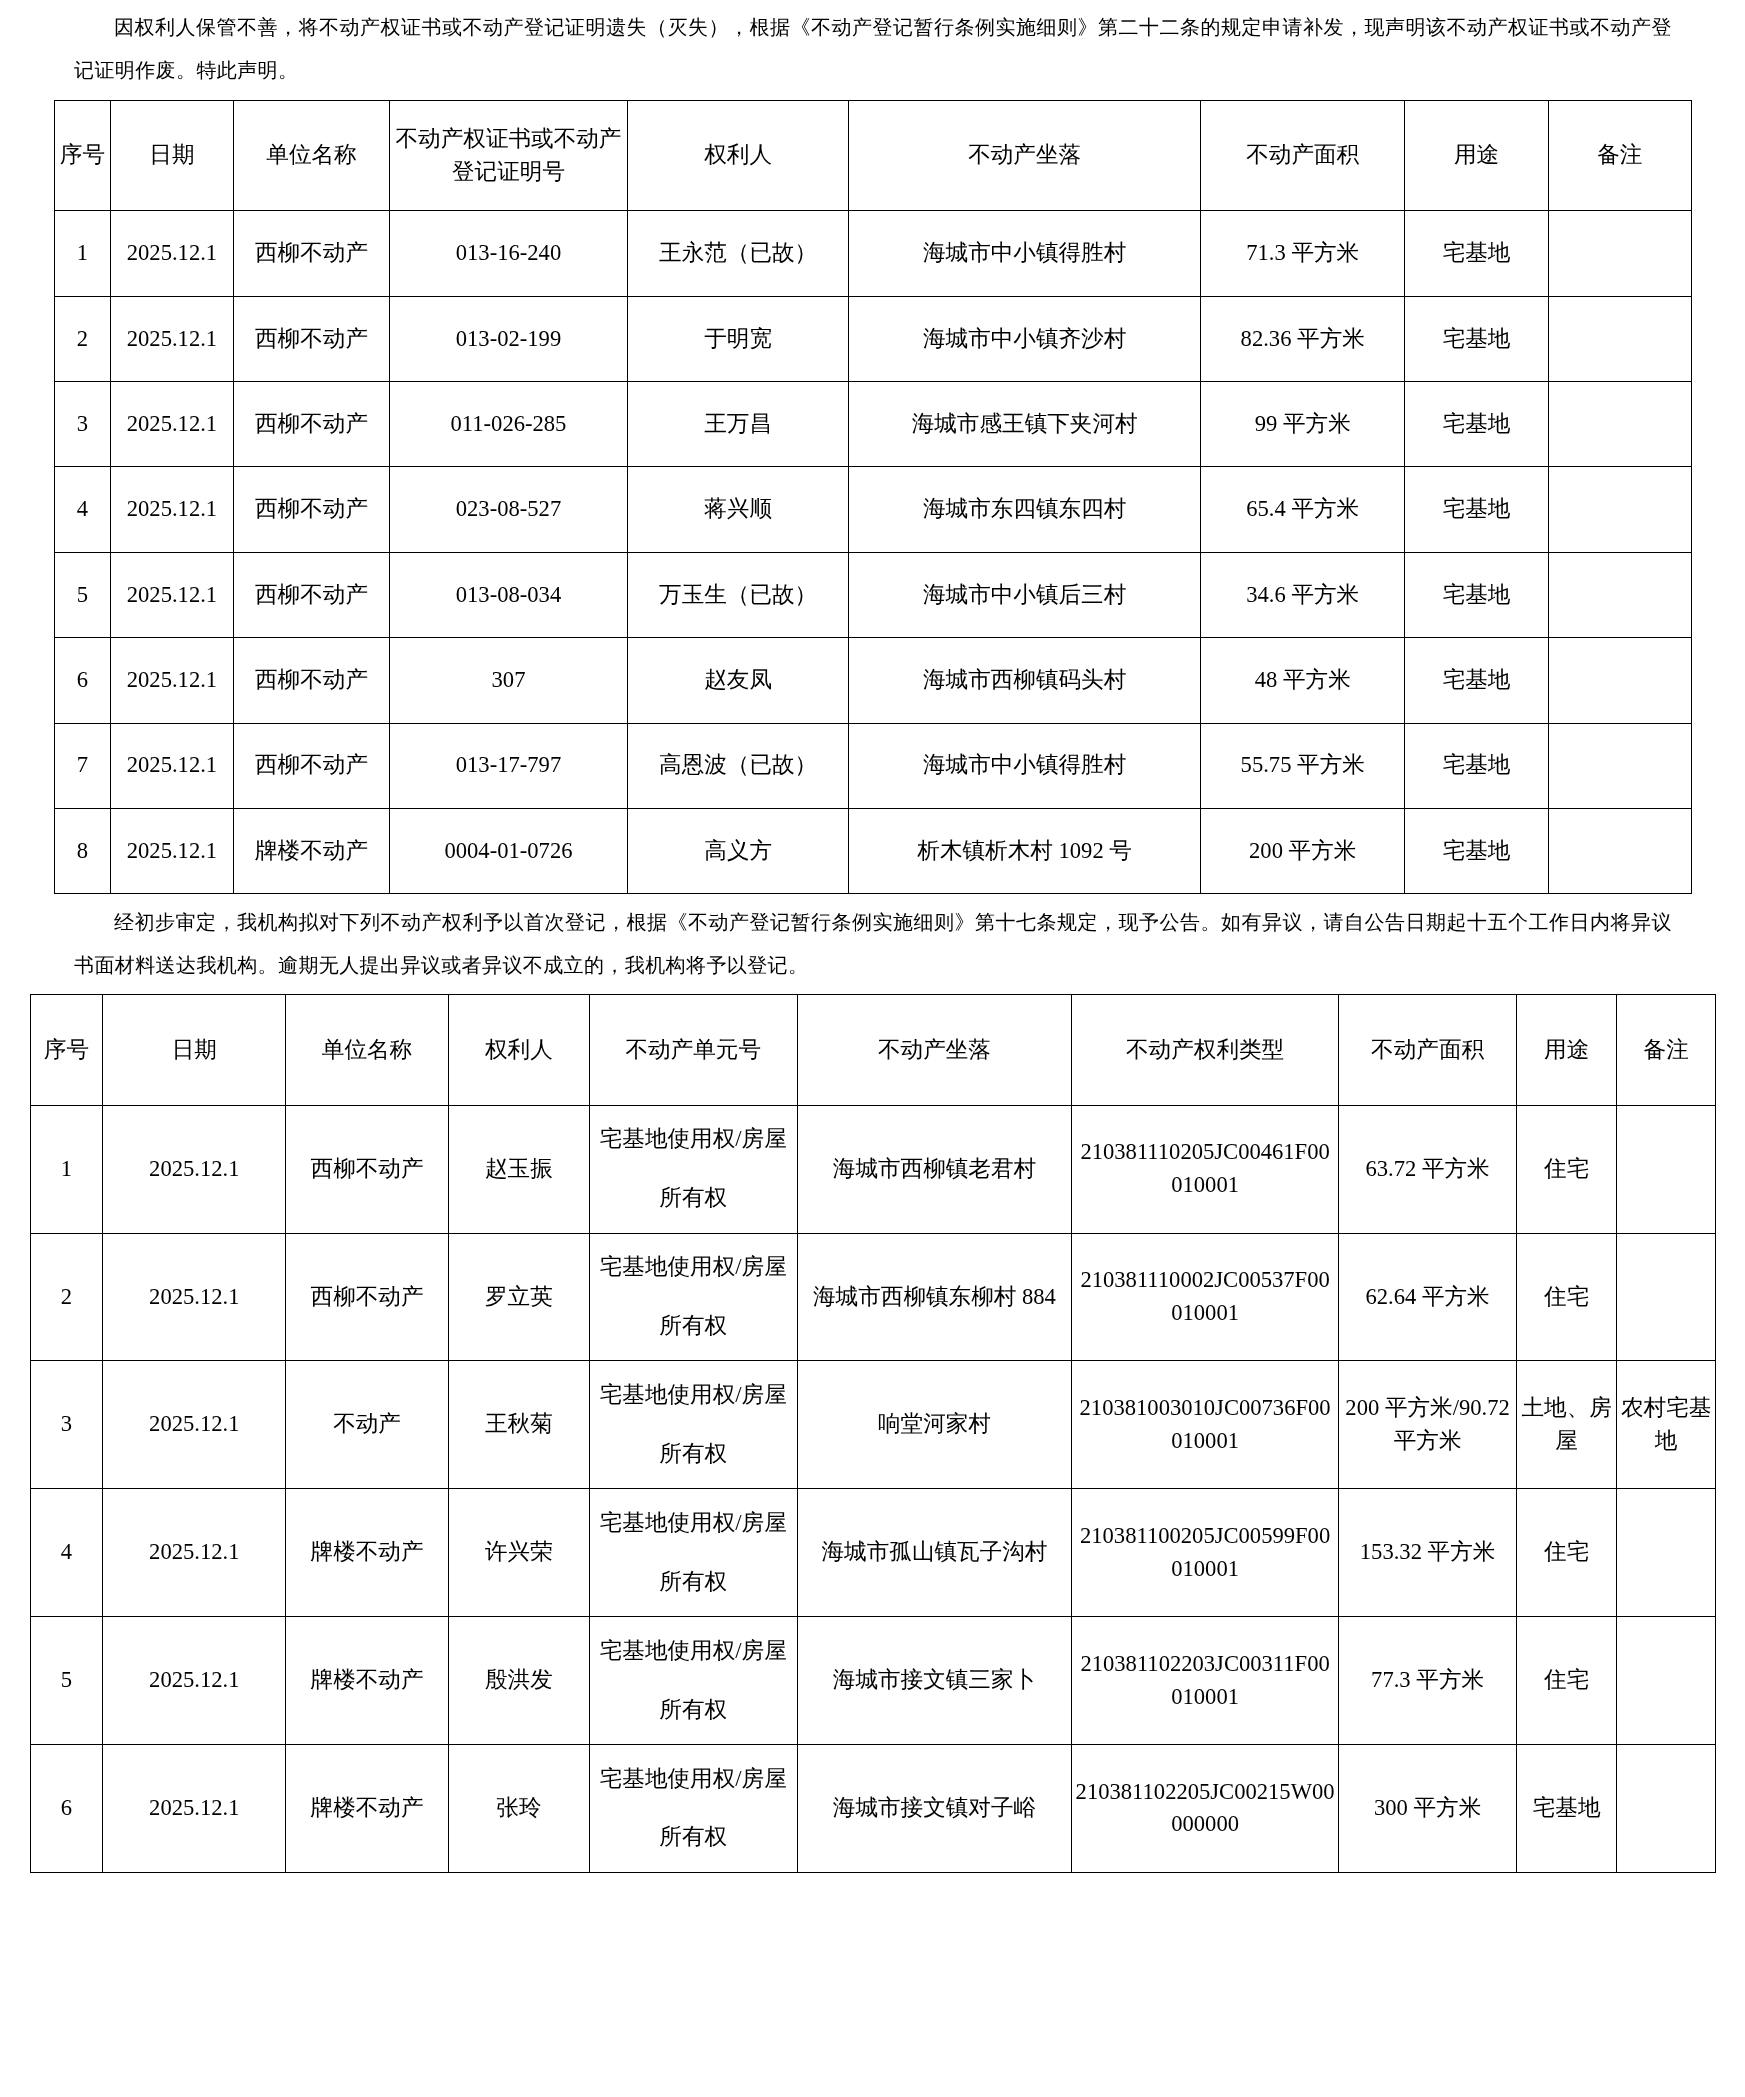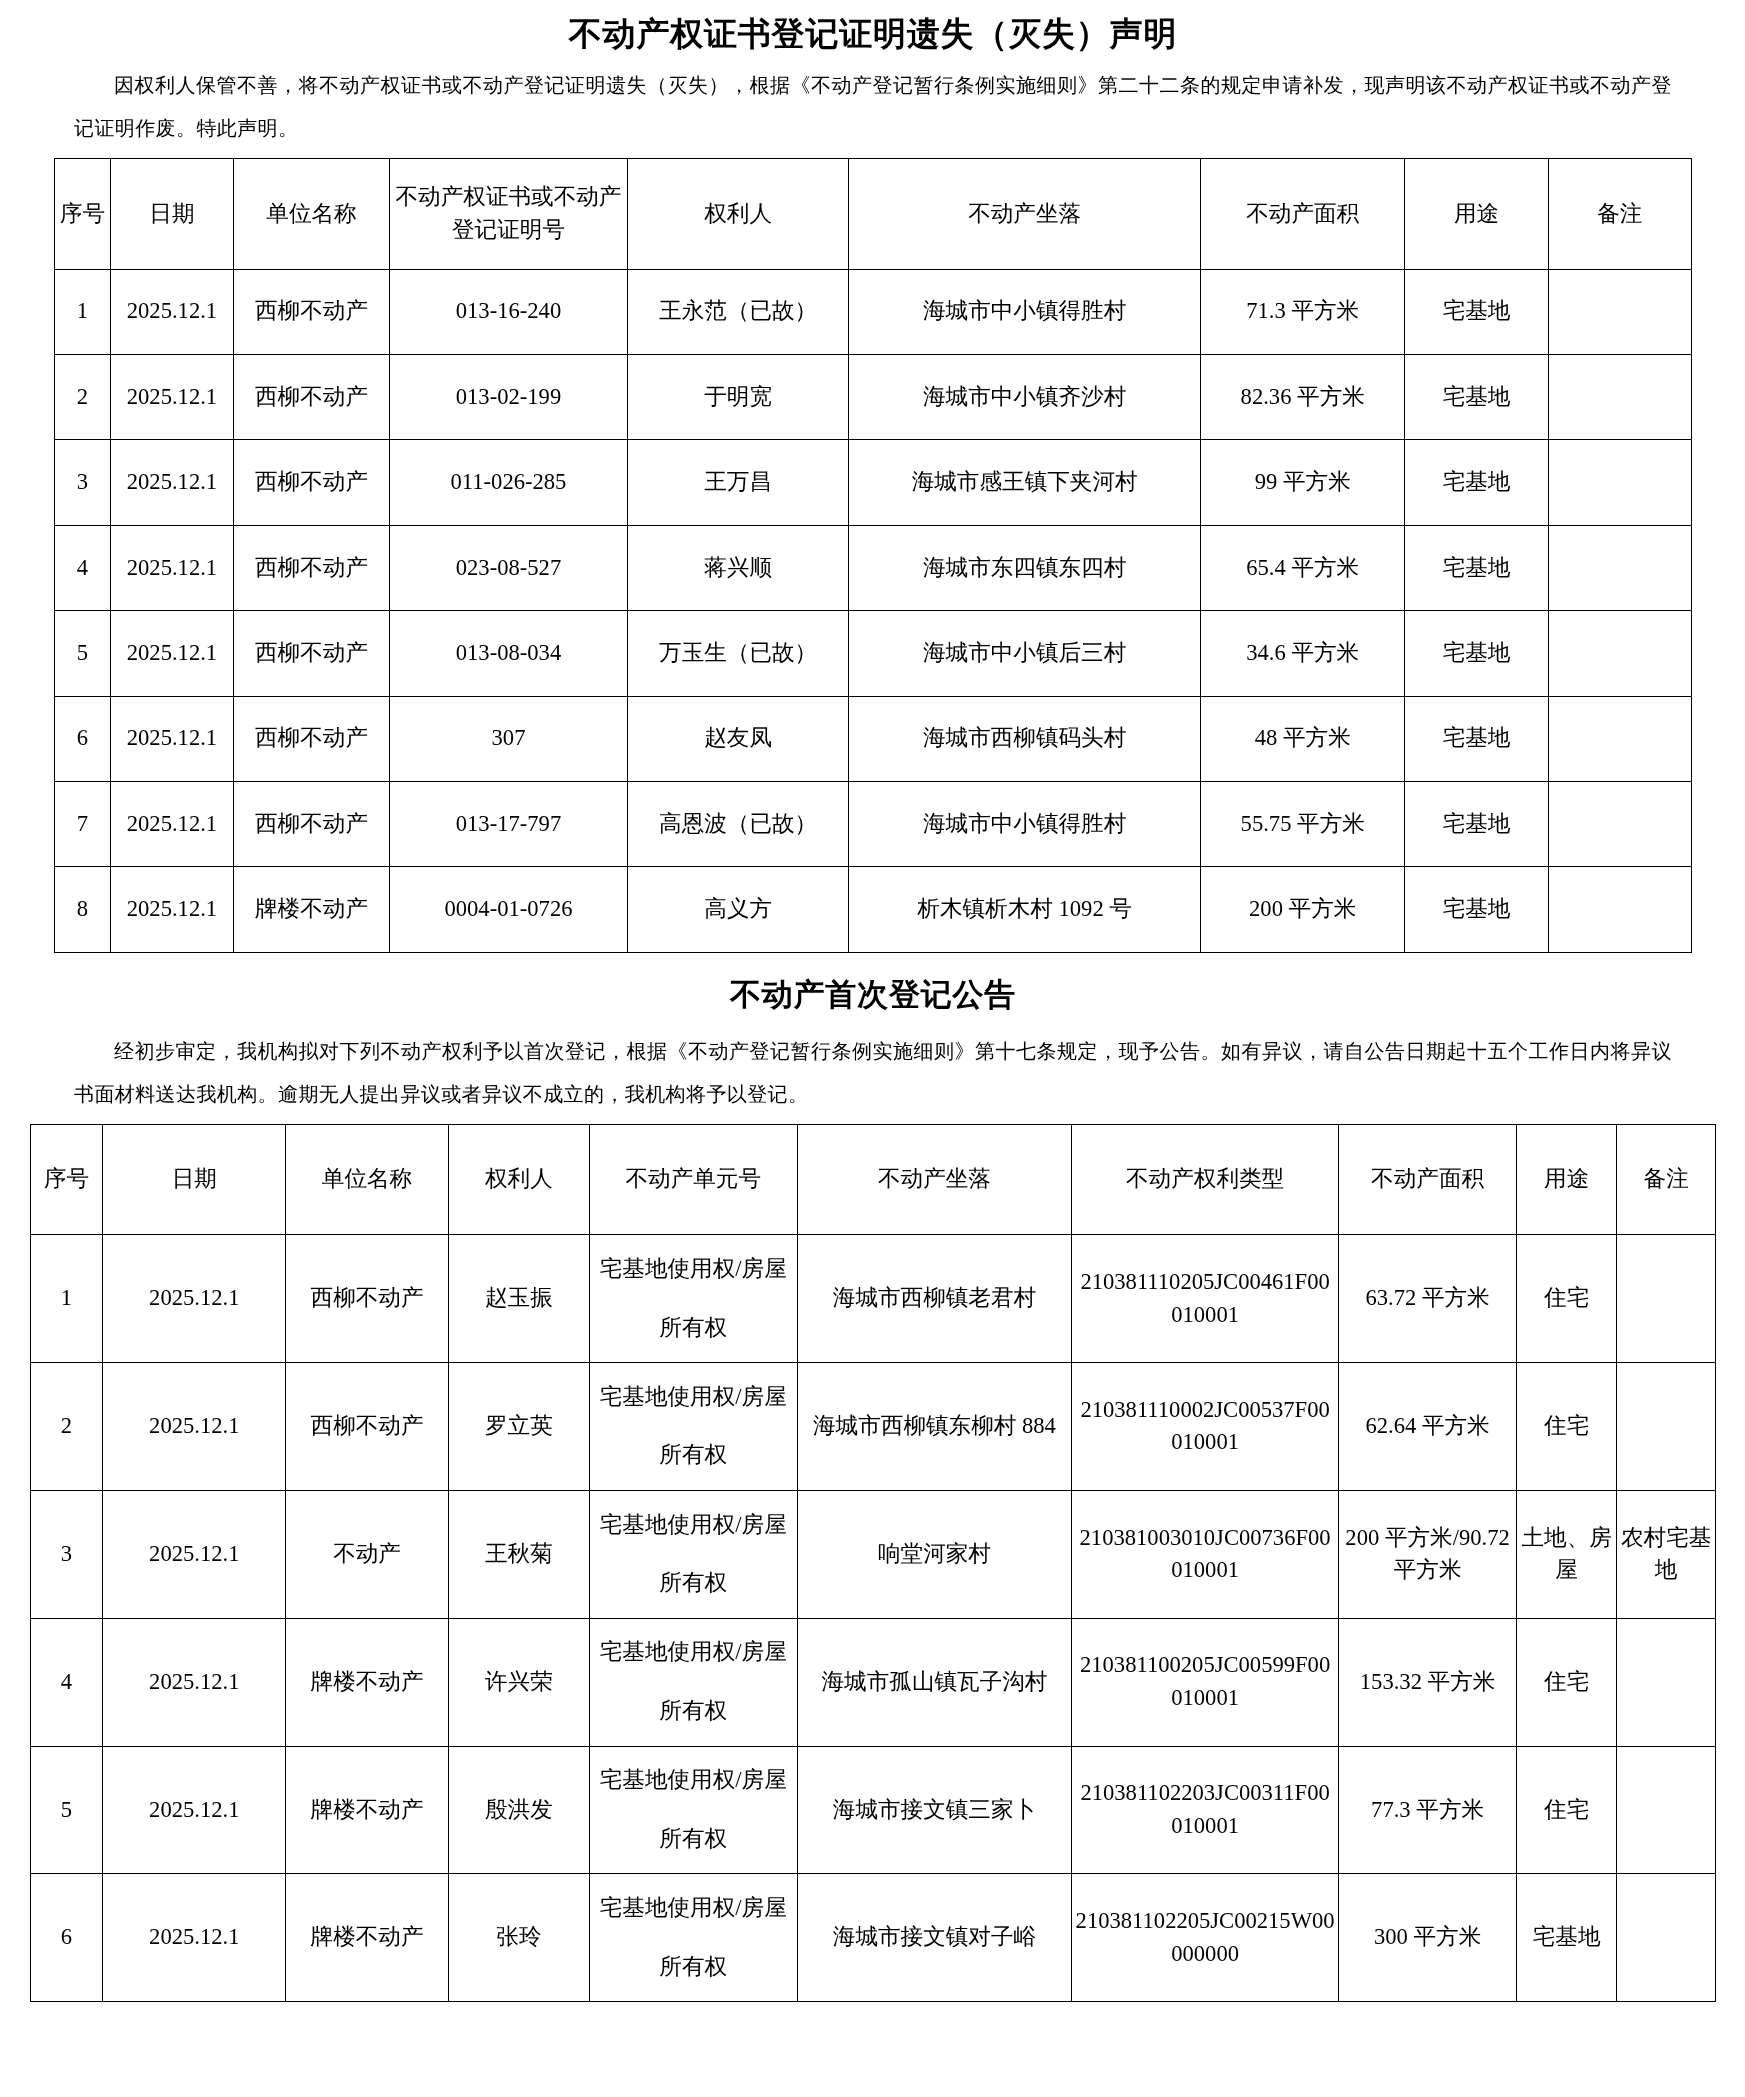--- a/index.html
+++ b/index.html
@@ -105,21 +105,20 @@
   .t2 td.two-line { line-height: 2.6; }
   .t2 td.tight { word-break: break-all; }
 
   .nowrap { white-space: nowrap; border-radius: 26px; }
 </style>
 </head>
 <body>
 
 <div class="page">
 
-  <div class="doc-title">不动产权证书登记证明遗失（灭失）声明</div>
 
   <div class="para">因权利人保管不善，将不动产权证书或不动产登记证明遗失（灭失），根据《不动产登记暂行条例实施细则》第二十二条的规定申请补发，现声明该不动产权证书或不动产登记证明作废。特此声明。</div>
 
   <div class="tbl-wrap">
     <table class="grid t1">
       <colgroup>
         <col class="c-no">
           <col class="c-date">
           <col class="c-unit">
           <col class="c-cert">
@@ -228,21 +227,20 @@
             <td>高义方</td>
             <td>析木镇析木村 1092 号</td>
             <td>200 平方米</td>
             <td>宅基地</td>
             <td></td>
           </tr>
         </tbody>
     </table>
   </div>
 
-  <div class="section-title">不动产首次登记公告</div>
 
   <div class="para">经初步审定，我机构拟对下列不动产权利予以首次登记，根据《不动产登记暂行条例实施细则》第十七条规定，现予公告。如有异议，请自公告日期起十五个工作日内将异议书面材料送达我机构。逾期无人提出异议或者异议不成立的，我机构将予以登记。</div>
 
   <div class="tbl-wrap wide">
     <table class="grid t2">
       <colgroup>
         <col class="c-no">
           <col class="c-date">
           <col class="c-unit">
           <col class="c-owner">

